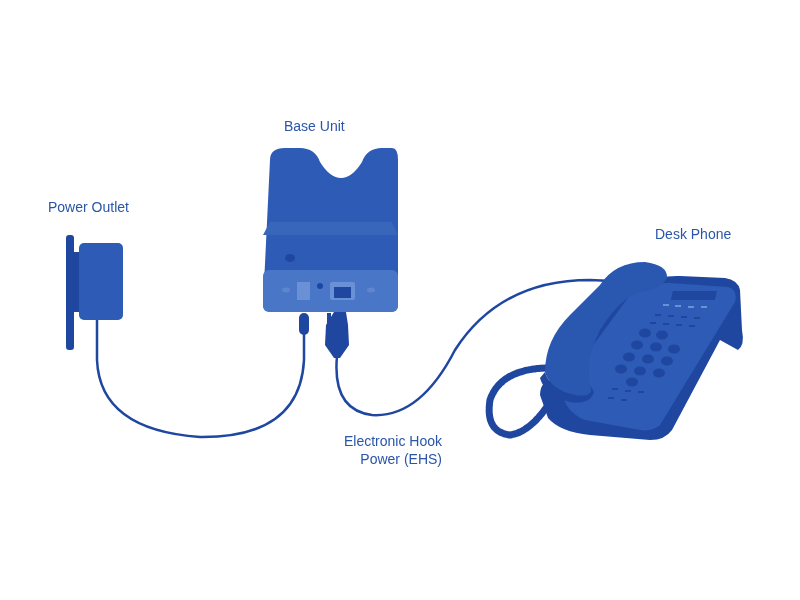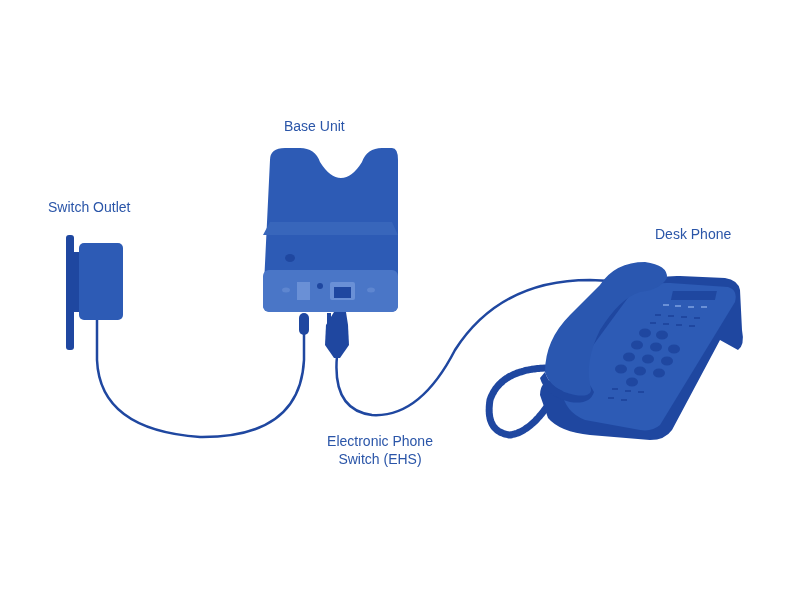--- a/index.html
+++ b/index.html
@@ -1,20 +1,20 @@
 <!DOCTYPE html>
 <html><head>
 <meta charset="utf-8">
 <style>
   html, body { margin: 0; padding: 0; background: #ffffff; }
   body { width: 800px; height: 600px; position: relative; overflow: hidden;
          font-family: "Liberation Sans", "DejaVu Sans", sans-serif; }
   .stage { position: absolute; left: 0; top: 0; width: 800px; height: 600px; }
   .label { position: absolute; color: #2a55a8; font-size: 14px; line-height: 18px;
-           text-align: center; white-space: nowrap; }
+           text-align: right; white-space: nowrap; }
   #lbl-base { left: 284px; top: 117px; }
   #lbl-outlet { left: 48px; top: 198px; }
   #lbl-phone { left: 655px; top: 225px; }
   #lbl-ehs { left: 318px; top: 432px; width: 124px; white-space: normal; }
 </style>
 </head>
 <body>
 
 <svg class="stage" viewBox="0 0 800 600" xmlns="http://www.w3.org/2000/svg">
 
@@ -98,15 +98,15 @@
       <rect x="612" y="388" width="6" height="2"></rect>
         <rect x="625" y="390" width="6" height="2"></rect>
         <rect x="638" y="391" width="6" height="2"></rect>
       <rect x="608" y="397" width="6" height="2"></rect>
         <rect x="621" y="399" width="6" height="2"></rect>
     </g>
   </g>
 </svg>
 
 <div class="label" id="lbl-base">Base Unit</div>
-<div class="label" id="lbl-outlet">Switch Outlet</div>
+<div class="label" id="lbl-outlet">Power Outlet</div>
 <div class="label" id="lbl-phone">Desk Phone</div>
-<div class="label" id="lbl-ehs">Electronic Phone Switch (EHS)</div>
+<div class="label" id="lbl-ehs">Electronic Hook Power (EHS)</div>
 
 </body></html>

